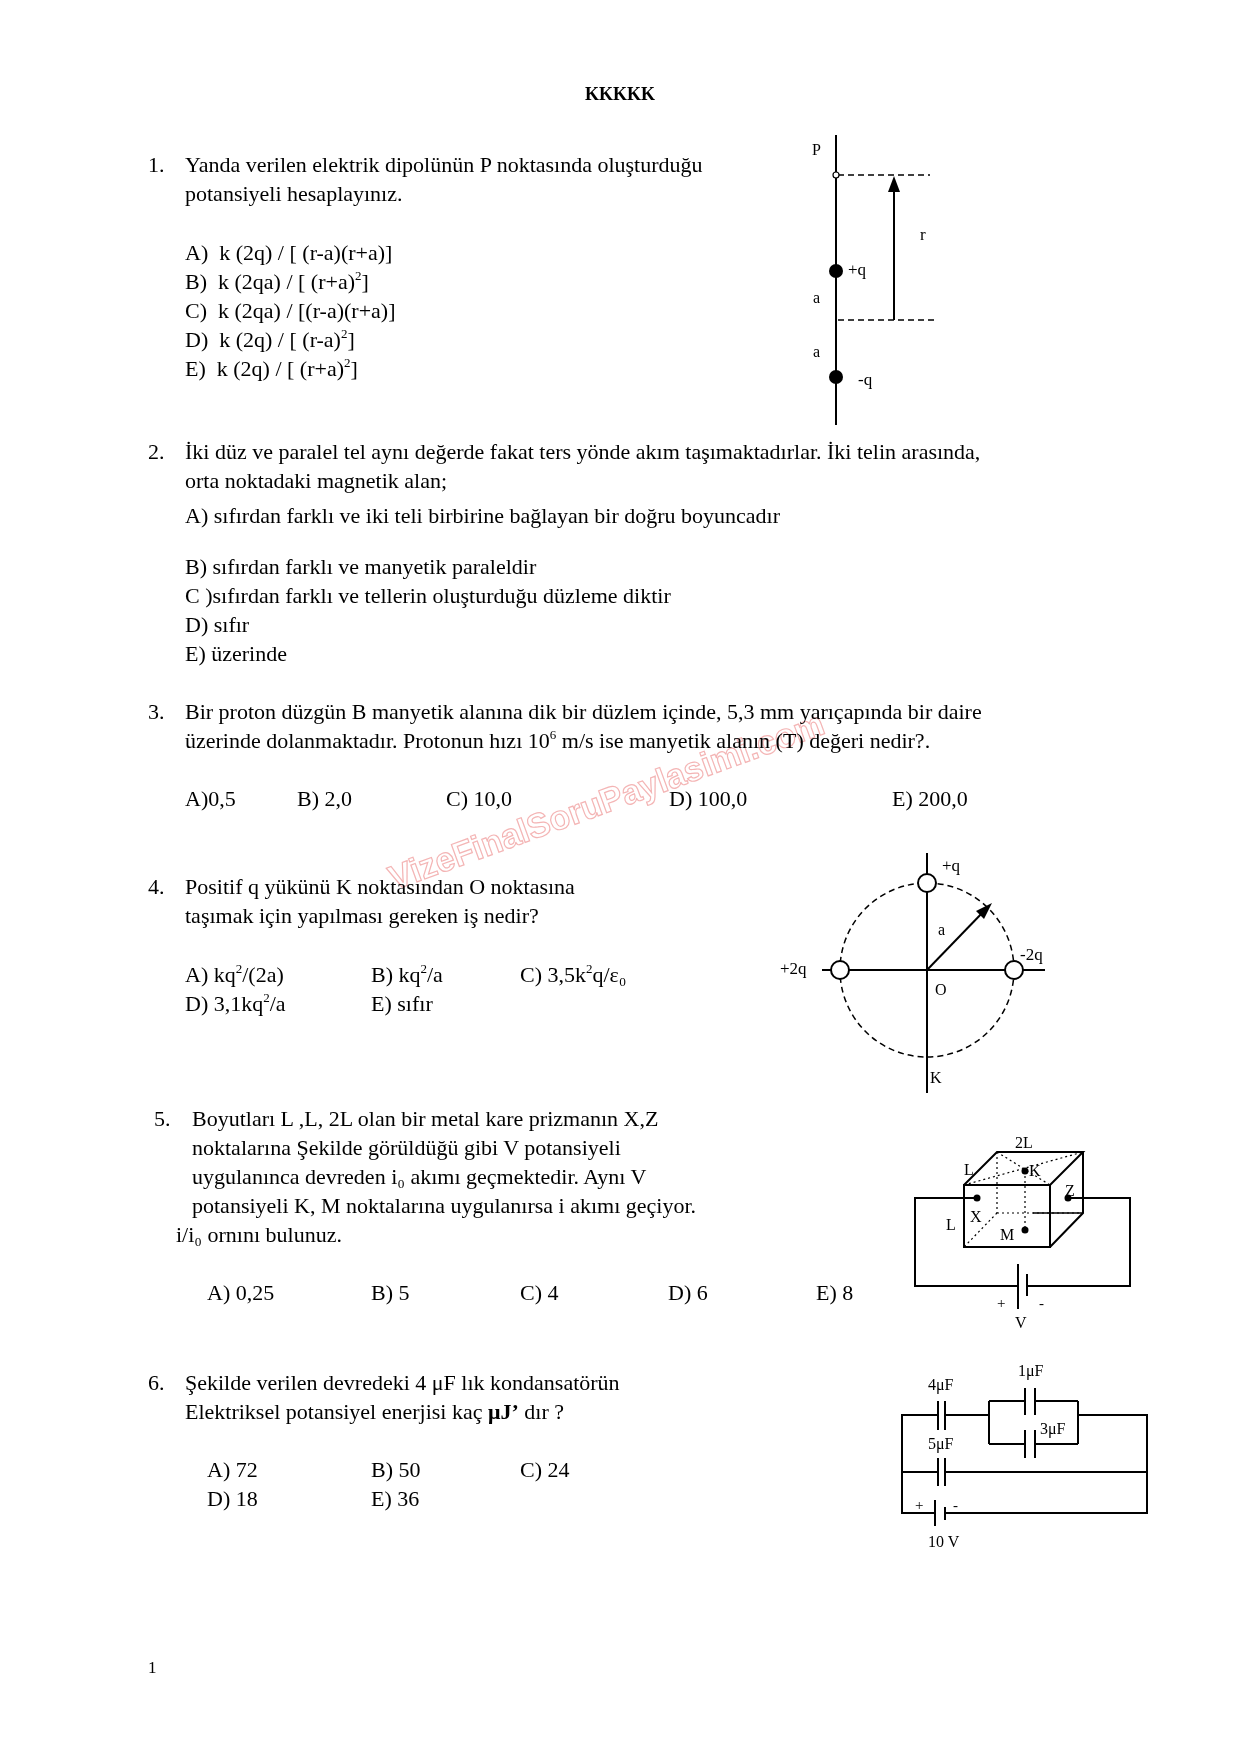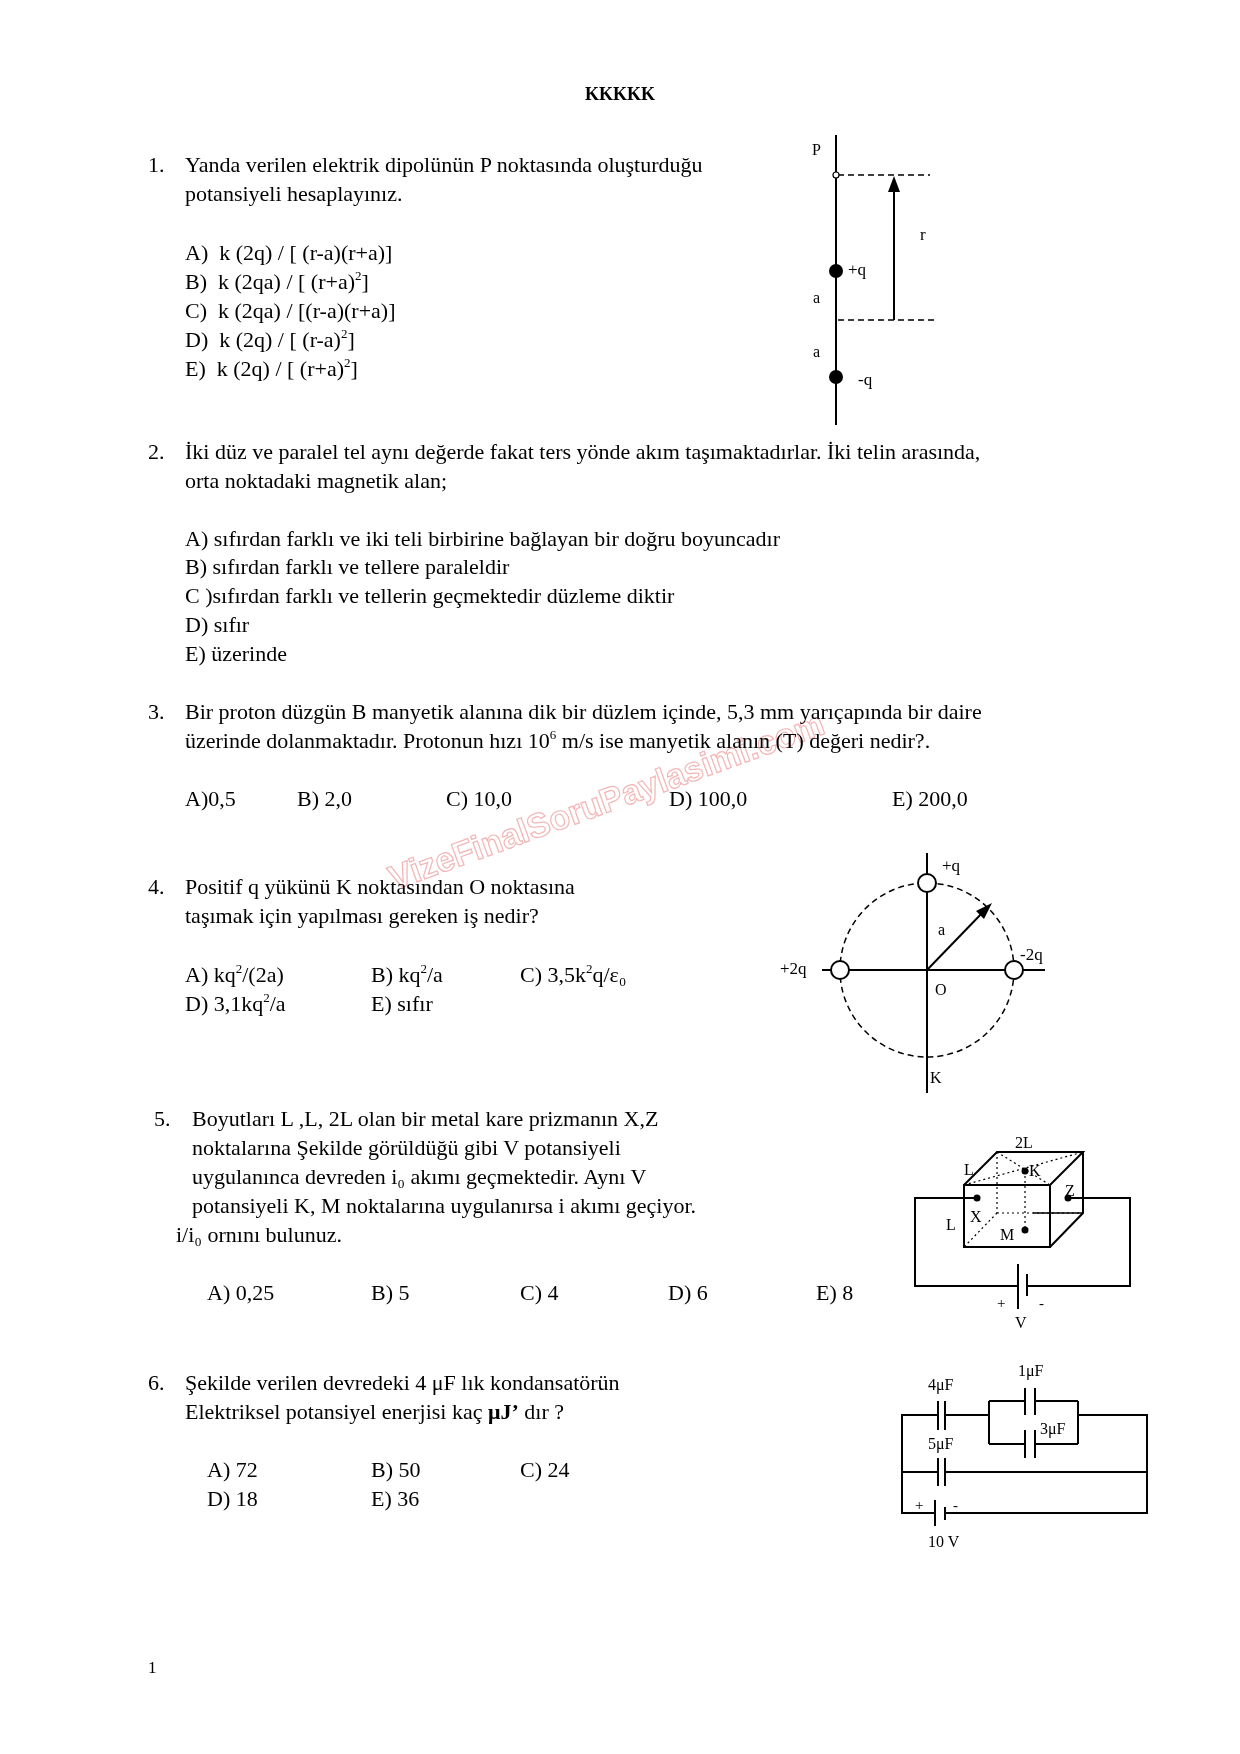--- a/index.html
+++ b/index.html
@@ -48,23 +48,23 @@
     <text x="23" y="178" font-size="16">a</text>
     <text x="23" y="232" font-size="16">a</text>
     <text x="130" y="115" font-size="17">r</text>
   </svg>
 </div>
 
 <div>
   <div class="abs" style="left:148px;top:437px">2.</div>
   <div class="abs" style="left:185px;top:437px">İki düz ve paralel tel aynı değerde fakat ters yönde akım taşımaktadırlar. İki telin arasında,</div>
   <div class="abs" style="left:185px;top:466px">orta noktadaki magnetik alan;</div>
-  <div class="abs" style="left:185px;top:524px">A) sıfırdan farklı ve iki teli birbirine bağlayan bir doğru boyuncadır</div>
-  <div class="abs" style="left:185px;top:552px">B) sıfırdan farklı ve tellere paraleldir</div>
-  <div class="abs" style="left:185px;top:581px">C )sıfırdan farklı ve tellerin geçmektedir düzleme diktir</div>
+  <div class="abs" style="left:185px;top:501px">A) sıfırdan farklı ve iki teli birbirine bağlayan bir doğru boyuncadır</div>
+  <div class="abs" style="left:185px;top:552px">B) sıfırdan farklı ve manyetik paraleldir</div>
+  <div class="abs" style="left:185px;top:581px">C )sıfırdan farklı ve tellerin oluşturduğu düzleme diktir</div>
   <div class="abs" style="left:185px;top:610px">D) sıfır</div>
   <div class="abs" style="left:185px;top:639px">E) üzerinde</div>
 </div>
 
 <div>
   <div class="abs" style="left:148px;top:697px">3.</div>
   <div class="abs" style="left:185px;top:697px">Bir proton düzgün B manyetik alanına dik bir düzlem içinde, 5,3 mm yarıçapında bir daire</div>
   <div class="abs" style="left:185px;top:726px"><span>üzerinde dolanmaktadır. Protonun hızı 10</span><sup>6</sup><span> m/s ise manyetik alanın (T) değeri nedir?.</span></div>
   <div class="abs" style="left:185px;top:784px">A)0,5</div>
   <div class="abs" style="left:297px;top:784px">B) 2,0</div>

